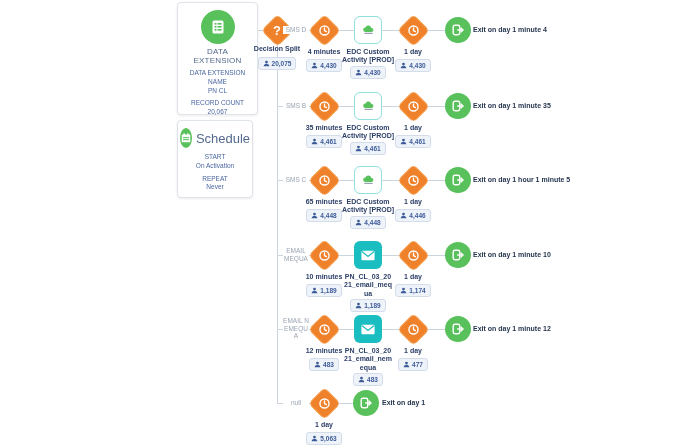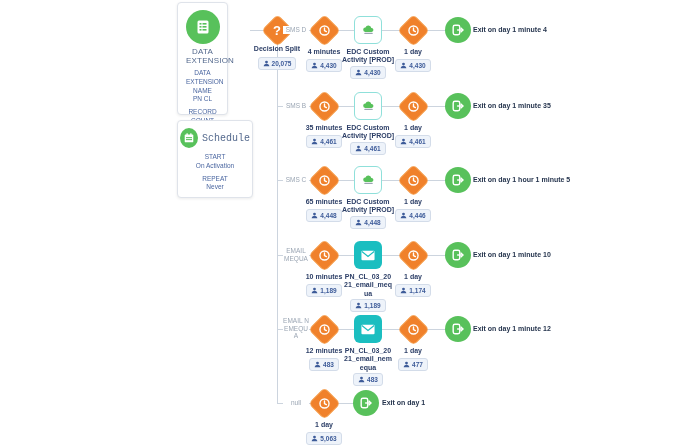--- a/index.html
+++ b/index.html
@@ -10,35 +10,35 @@
   #ln-spine{left:277px;top:30px;width:1px;height:373px;}
   #ln-r0{left:250px;top:30px;width:208px;height:1px;}
   #ln-r1{left:277px;top:106px;width:181px;height:1px;}
   #ln-r2{left:277px;top:180px;width:181px;height:1px;}
   #ln-r3{left:277px;top:255px;width:181px;height:1px;}
   #ln-r4{left:277px;top:329px;width:181px;height:1px;}
   #ln-r5{left:277px;top:403px;width:90px;height:1px;}
 
   .card{position:absolute;background:#fff;border:1px solid #dfe3ea;border-radius:4px;
         box-shadow:0 1px 3px rgba(0,0,0,.08);text-align:center;box-sizing:border-box;}
-  #de-card{left:177px;top:2px;width:51px;height:113px;padding:4px 8px;}
+  #de-card{left:177px;top:2px;width:81px;height:113px;padding:4px 8px;}
   #sch-card{left:177px;top:120px;width:76px;height:78px;padding:5px 2px;}
 
   .green-circle{background:#58C15B;border-radius:50%;display:flex;align-items:center;justify-content:center;}
   #de-icon{width:34px;height:34px;margin:3px auto 3px;}
   .card-title{font-size:8px;color:#54698d;letter-spacing:.2px;}
   .fld{font-size:6.5px;color:#4a66a0;line-height:1.35;}
   .fld-gap{margin-top:4px;}
   .link-row{margin-top:6px;display:flex;align-items:center;justify-content:center;gap:2px;}
   .link{font-size:6.5px;color:#0070d2;font-weight:bold;}
   .info-dot{width:7px;height:7px;border-radius:50%;background:#2e3f63;color:#fff;font-size:5px;
             display:inline-flex;align-items:center;justify-content:center;line-height:1;}
   #sch-head{display:flex;align-items:center;justify-content:center;gap:4px;margin:2px 0 5px;}
   #sch-icon{width:20px;height:20px;}
-  #sch-title{font-size:10px;color:#54698d;font-family:Liberation Mono, monospace;}
+  #sch-title{font-size:13px;color:#54698d;}
 
   .row{position:absolute;left:0;width:700px;height:0;}
   #row0{top:30px;} #row1{top:106px;} #row2{top:180px;} #row3{top:255px;} #row4{top:329px;} #row5{top:403px;}
 
   .dwrap{position:absolute;width:34px;height:34px;}
   .diamond{position:absolute;left:50%;top:50%;width:23px;height:23px;margin:-11.5px 0 0 -11.5px;
            background:#F0812B;border:1.5px solid #F49A47;border-radius:5px;transform:rotate(45deg);box-sizing:border-box;}
   .dicon{position:absolute;left:0;top:0;width:34px;height:34px;display:flex;align-items:center;justify-content:center;}
   .qmark{color:#fff;font-size:13px;font-weight:bold;}
   .sq{position:absolute;width:28px;height:28px;border-radius:6px;display:flex;align-items:center;justify-content:center;box-sizing:border-box;}

